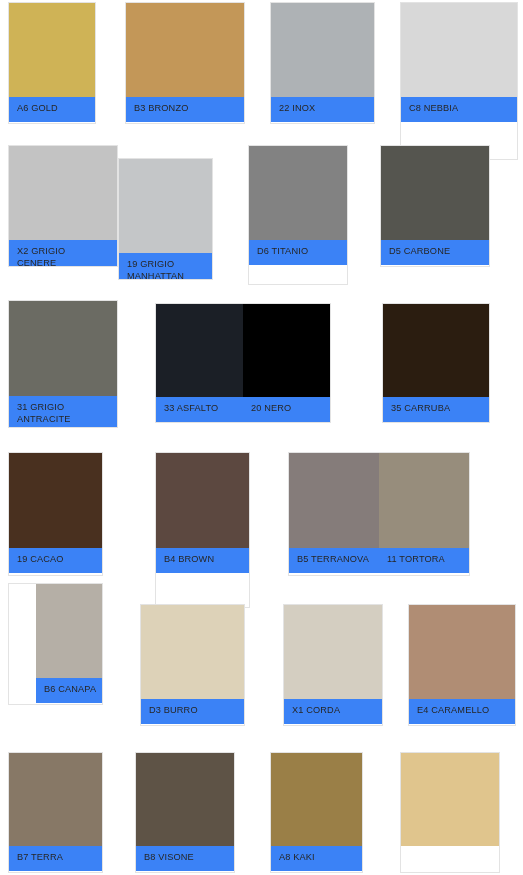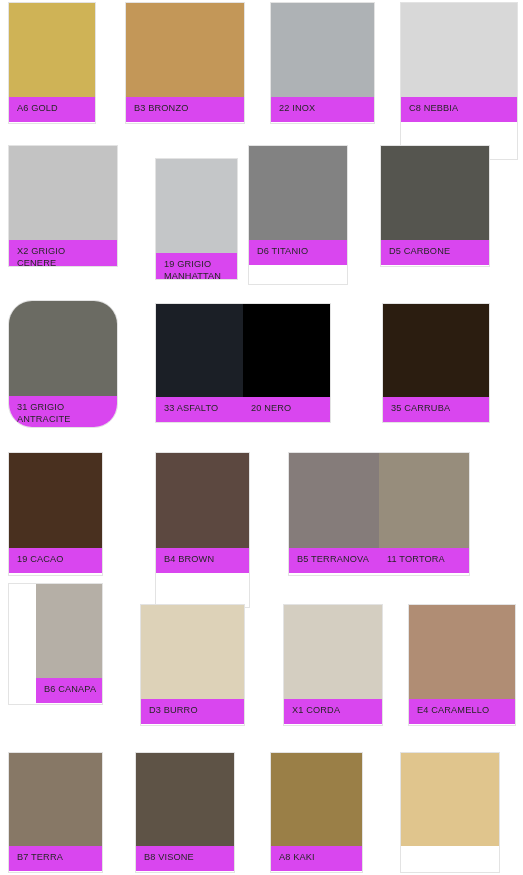--- a/index.html
+++ b/index.html
@@ -33,21 +33,21 @@
   }
 
   .patch {
     flex: 1 1 0;
     display: block;
   }
 
   .caption-row {
     display: flex;
     width: 100%;
-    background: #d946ef;
+    background: #3b82f6;
     justify-content: flex-end;
   }
 
   .caption {
     flex: 1 1 0;
     font-size: 9.2px;
     line-height: 11.5px;
     color: #262626;
     letter-spacing: 0.15px;
     padding: 6px 0 7px 8px;
@@ -96,21 +96,21 @@
     </div>
     <div class="card raise" style="left: 8px; top: 145px; width: 110px; height: 122px;">
       <div class="patch-row" style="height: 94px;">
         <div class="patch" style="background: rgb(195, 195, 195);"></div>
       </div>
       <div class="caption-row">
         <div class="caption">X2 GRIGIO
 CENERE</div>
       </div>
     </div>
-    <div class="card raise2" style="left: 118px; top: 158px; width: 83px; height: 122px; margin-left: 37px;">
+    <div class="card raise2" style="left: 118px; top: 158px; width: 95px; height: 122px;">
       <div class="patch-row" style="height: 94px;">
         <div class="patch" style="background: rgb(196, 198, 200);"></div>
       </div>
       <div class="caption-row">
         <div class="caption">19 GRIGIO
 MANHATTAN</div>
       </div>
     </div>
     <div class="card" style="left: 248px; top: 145px; width: 100px; height: 140px;">
       <div class="patch-row" style="height: 94px;">
@@ -121,21 +121,21 @@
       </div>
     </div>
     <div class="card" style="left: 380px; top: 145px; width: 110px; height: 122px;">
       <div class="patch-row" style="height: 94px;">
         <div class="patch" style="background: rgb(85, 85, 79);"></div>
       </div>
       <div class="caption-row">
         <div class="caption">D5 CARBONE</div>
       </div>
     </div>
-    <div class="card" style="left: 8px; top: 300px; width: 110px; height: 128px; border-radius: 24px;">
+    <div class="card" style="left: 8px; top: 300px; width: 110px; height: 128px;">
       <div class="patch-row" style="height: 95px;">
         <div class="patch" style="background: rgb(107, 107, 99);"></div>
       </div>
       <div class="caption-row">
         <div class="caption">31 GRIGIO
 ANTRACITE</div>
       </div>
     </div>
     <div class="card" style="left: 155px; top: 303px; width: 176px; height: 120px;">
       <div class="patch-row" style="height: 93px;">

